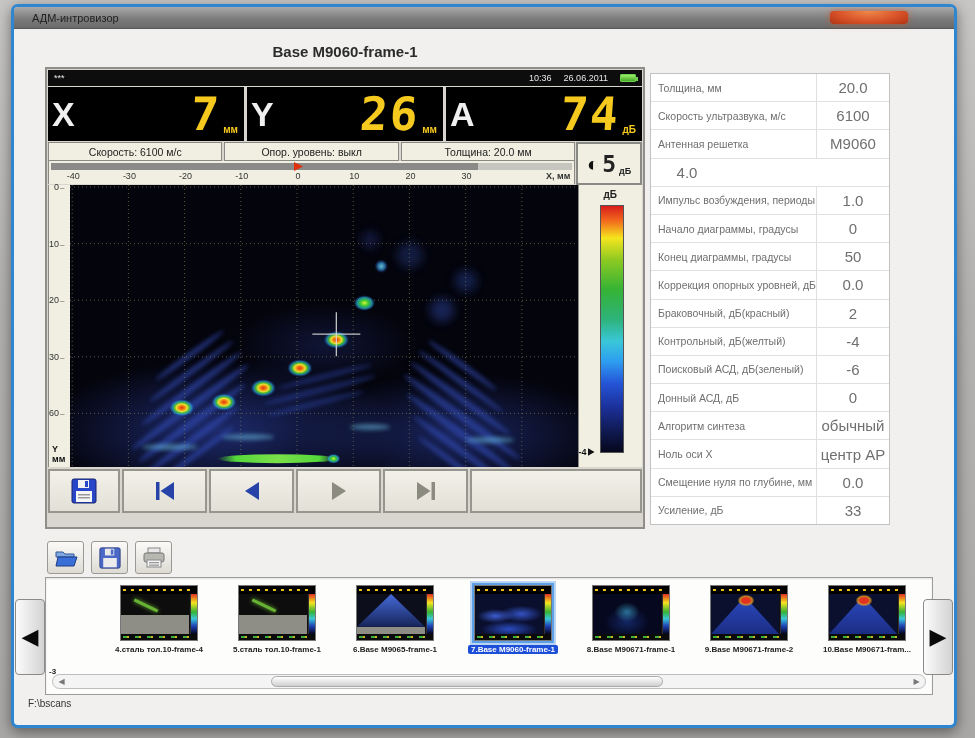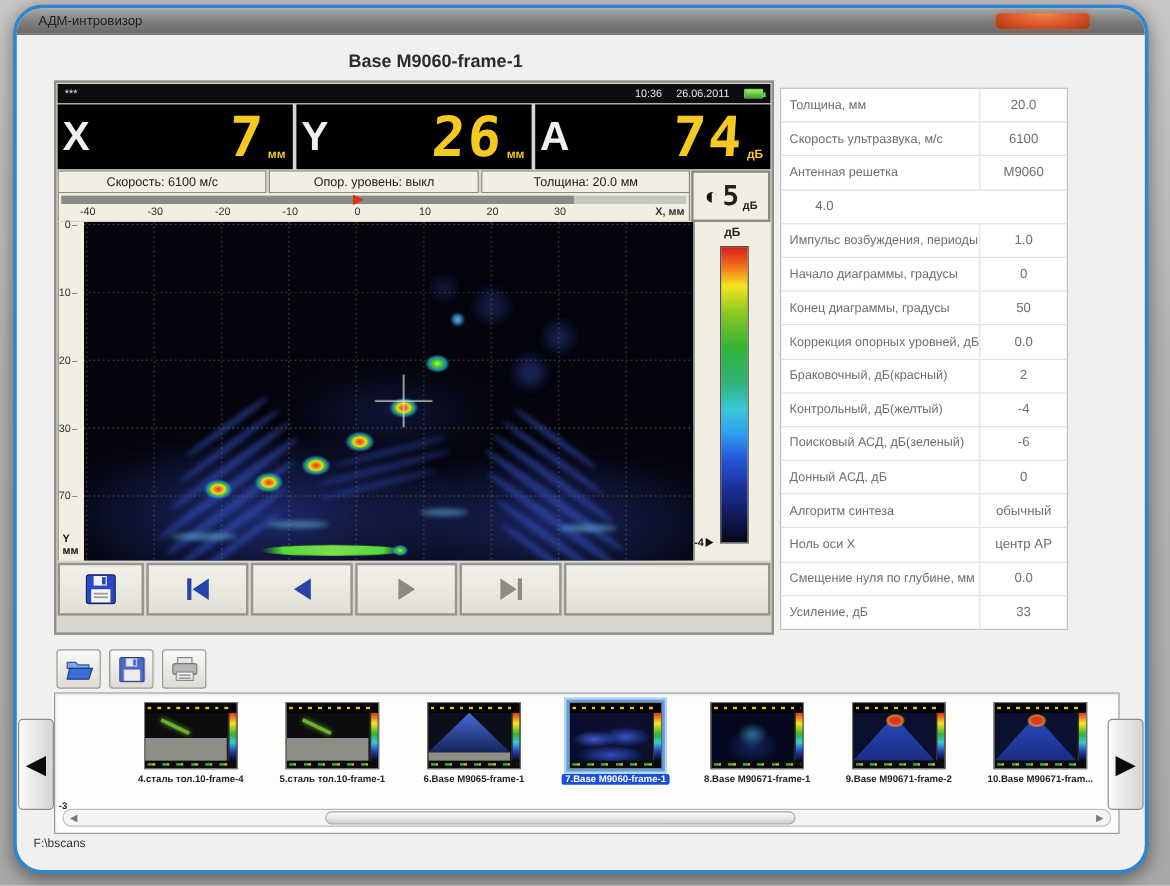--- a/index.html
+++ b/index.html
@@ -4,38 +4,38 @@
 <style>
   * { box-sizing: border-box; margin: 0; padding: 0; }
   html,body { width:975px; height:738px; overflow:hidden; }
   body {
     font-family:"Liberation Sans", sans-serif;
     background: linear-gradient(180deg,#c7c6c4 0%, #b3b2b0 40%, #a9a8a6 100%);
     position:relative;
   }
   .window{
     position:absolute; left:11px; top:4px; width:946px; height:724px;
-    border:3px solid #2f86d0; border-radius:24px; background:#f1f0ee;
+    border:3px solid #2f86d0; border-radius:7px; background:#f1f0ee;
     overflow:hidden; box-shadow:0 4px 14px rgba(0,0,0,.45);
   }
   .titlebar{
     height:22px; background:linear-gradient(180deg,#a9a9a9,#7c7c7c 55%,#6a6a6a);
     display:flex; align-items:center; padding-left:18px; position:relative;
     border-bottom:1px solid #585858;
   }
   .titlebar .title{ font-size:11px; color:#1f1f1f; }
   .close-pill{
     position:absolute; right:46px; top:4px; width:78px; height:13px; border-radius:4px;
     background:radial-gradient(ellipse at 50% 0%, #f08a4a 0%, #d9542a 55%, #b23312 100%);
     box-shadow:0 0 6px rgba(220,80,30,.6);
   }
   .content{ position:absolute; left:0; top:22px; right:0; bottom:0; }
 
   .section-title{ position:absolute; top:14px; font-size:15px; font-weight:bold; color:#2b2b2b; text-align:center; }
-  #viewer-title{ left:49px; width:600px; }
+  #viewer-title{ left:31px; width:600px; }
   #settings-title{ left:636px; width:292px;margin-top:40px; }
 
   
   .device-panel{
     position:absolute; left:31px; top:38px; width:600px; height:462px;
     border:2px solid #8f8e8a; background:#d8d6ce; padding:1px;
   }
   .dev-status{
     height:16px; background:#0d0d0d; color:#e8e8e8; font-size:9px;
     display:flex; align-items:center; padding:0 6px; justify-content:space-between;
@@ -105,21 +105,21 @@
     background:linear-gradient(180deg,#fbfaf8,#dddbd3); display:flex; align-items:center; justify-content:center; cursor:pointer;
   }
 
   
   .settings-table{
     position:absolute; left:636px; top:44px; width:240px; height:452px;
     border:1px solid #c2c2c2; background:#fff; overflow:hidden;
   }
   .srow{ display:flex; height:28.2px; border-bottom:1px solid #e0e0e0; align-items:center; }
   .slabel{ flex:1; padding-left:7px; font-size:10.5px; color:#6f6f6f; white-space:nowrap; overflow:hidden; border-right:1px solid #e0e0e0; align-self:stretch; display:flex; align-items:center; }
-  .svalue{ width:72px; text-align:center; font-size:11px; color:#6f6f6f; }
+  .svalue{ width:72px; text-align:center; font-size:15px; color:#6f6f6f; }
 
   
   .strip-box{
     position:absolute; left:31px; top:548px; width:888px; height:118px;
     border:1px solid #9c9c9c; background:#fdfdfc; box-shadow:inset 0 1px 2px rgba(0,0,0,.12);
   }
   .thumbs-row{ position:absolute; left:23px; right:6px; top:7px; height:78px; display:flex; justify-content:flex-end; }
   .thumb-item{ width:118px; display:flex; flex-direction:column; align-items:center; }
   .thumb{ width:78px; height:56px; border:1px solid #777; position:relative; background:#101010; overflow:hidden; }
   .t-top{ position:absolute; top:0; left:0; right:0; height:8px; background:#000; }
@@ -245,21 +245,21 @@
         </div>
       </div>
 
       <div class="dev-scan-row">
         <div class="y-strip">
           <div id="yticks">
               <span class="ytick" style="top: -3px;">0</span>
               <span class="ytick" style="top: 53.6px;">10</span>
               <span class="ytick" style="top: 110.2px;">20</span>
               <span class="ytick" style="top: 166.8px;">30</span>
-              <span class="ytick" style="top: 223.4px;">70</span>
+              <span class="ytick" style="top: 223.4px;">60</span>
             </div>
           <div class="yaxis-label">
             <div>Y</div>
             <div>мм</div>
           </div>
         </div>
         <div class="scan">
           <svg id="scan-svg" width="508" height="282" viewBox="0 0 508 282">
             <defs>
               <radialGradient id="glowB">

